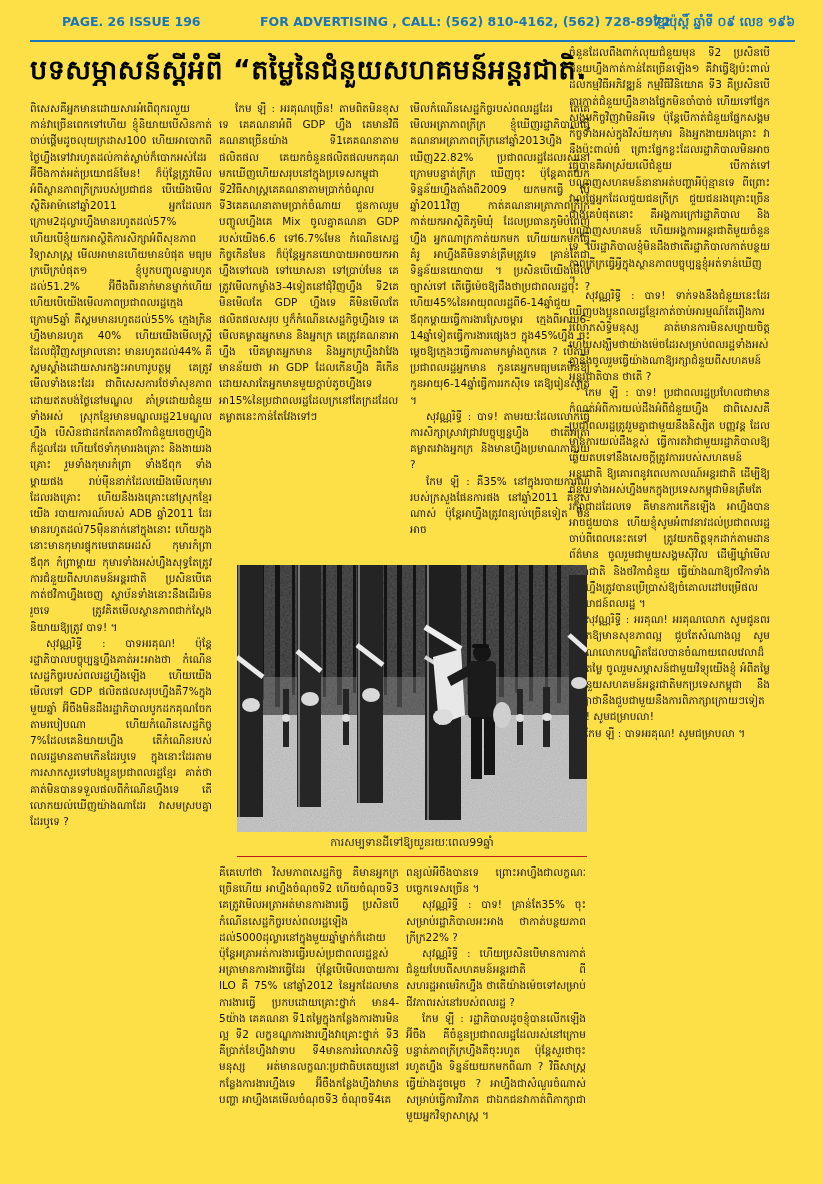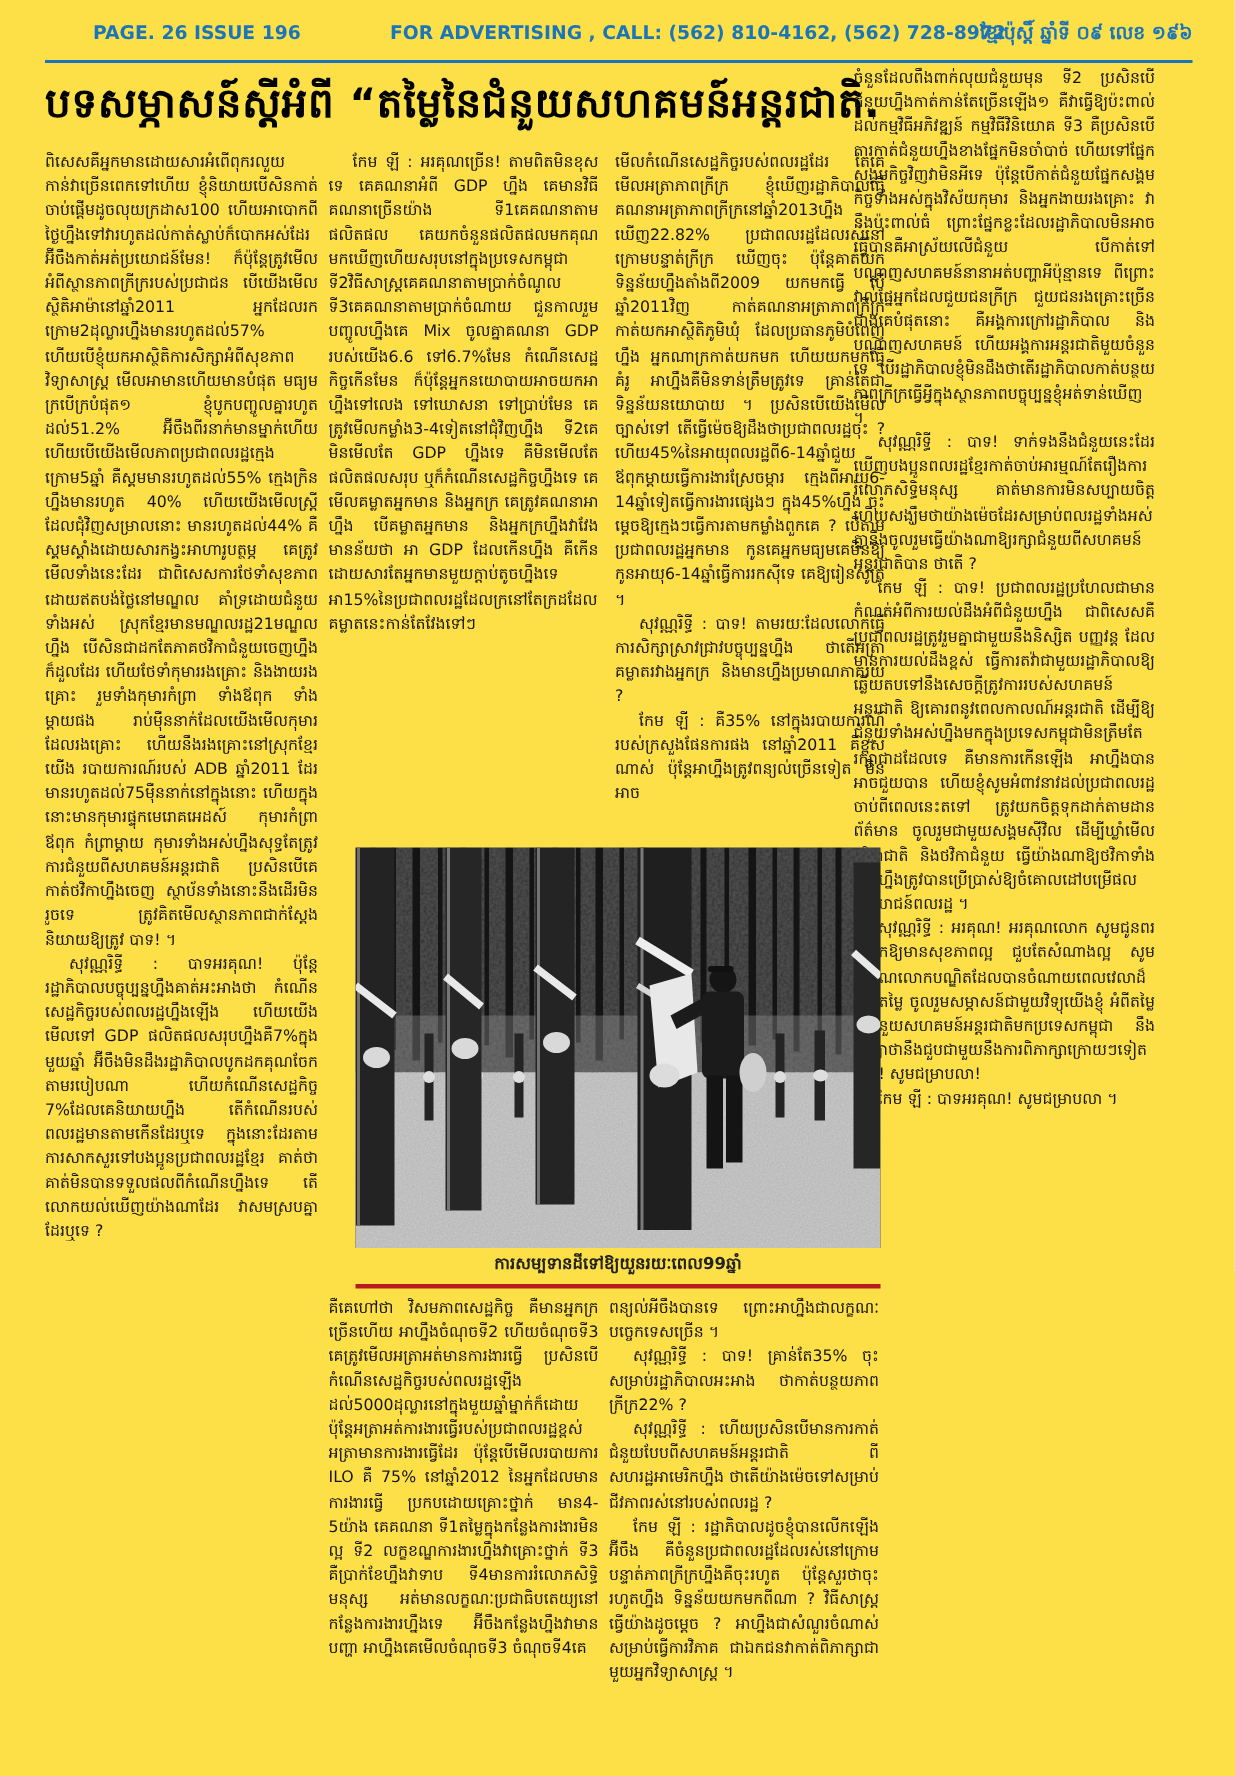--- a/index.html
+++ b/index.html
@@ -33,21 +33,21 @@
   #col2-top{left:219px;top:100px;width:180px;height:462px;}
   #col3-top{left:410px;top:100px;width:180px;height:462px;}
   #col2-bottom{left:219px;top:864px;width:180px;height:298px;}
   #col3-bottom{left:406px;top:864px;width:180px;height:298px;}
   #col4{left:569px;top:44px;width:201px;height:1118px;}
   
   .photo-block{position:absolute;left:237px;top:565px;width:350px;}
   .photo-frame{width:350px;height:267px;background:#555;overflow:hidden;}
   .photo-caption{
     margin-top:3px;padding-bottom:5px;text-align:center;
-    font-size:11px;color:#222;border-bottom:3px solid #b91c1c;font-weight:bold;
+    font-size:11px;color:#222;border-bottom:1px solid #b91c1c;
   }
 </style>
 </head>
 <body>
 
 <div class="page">
 
   <div class="masthead">
     <span class="item mh-left">PAGE. 26  ISSUE 196</span>
     <span class="item mh-center">FOR ADVERTISING ,  CALL: (562) 810-4162, (562) 728-8972</span>

